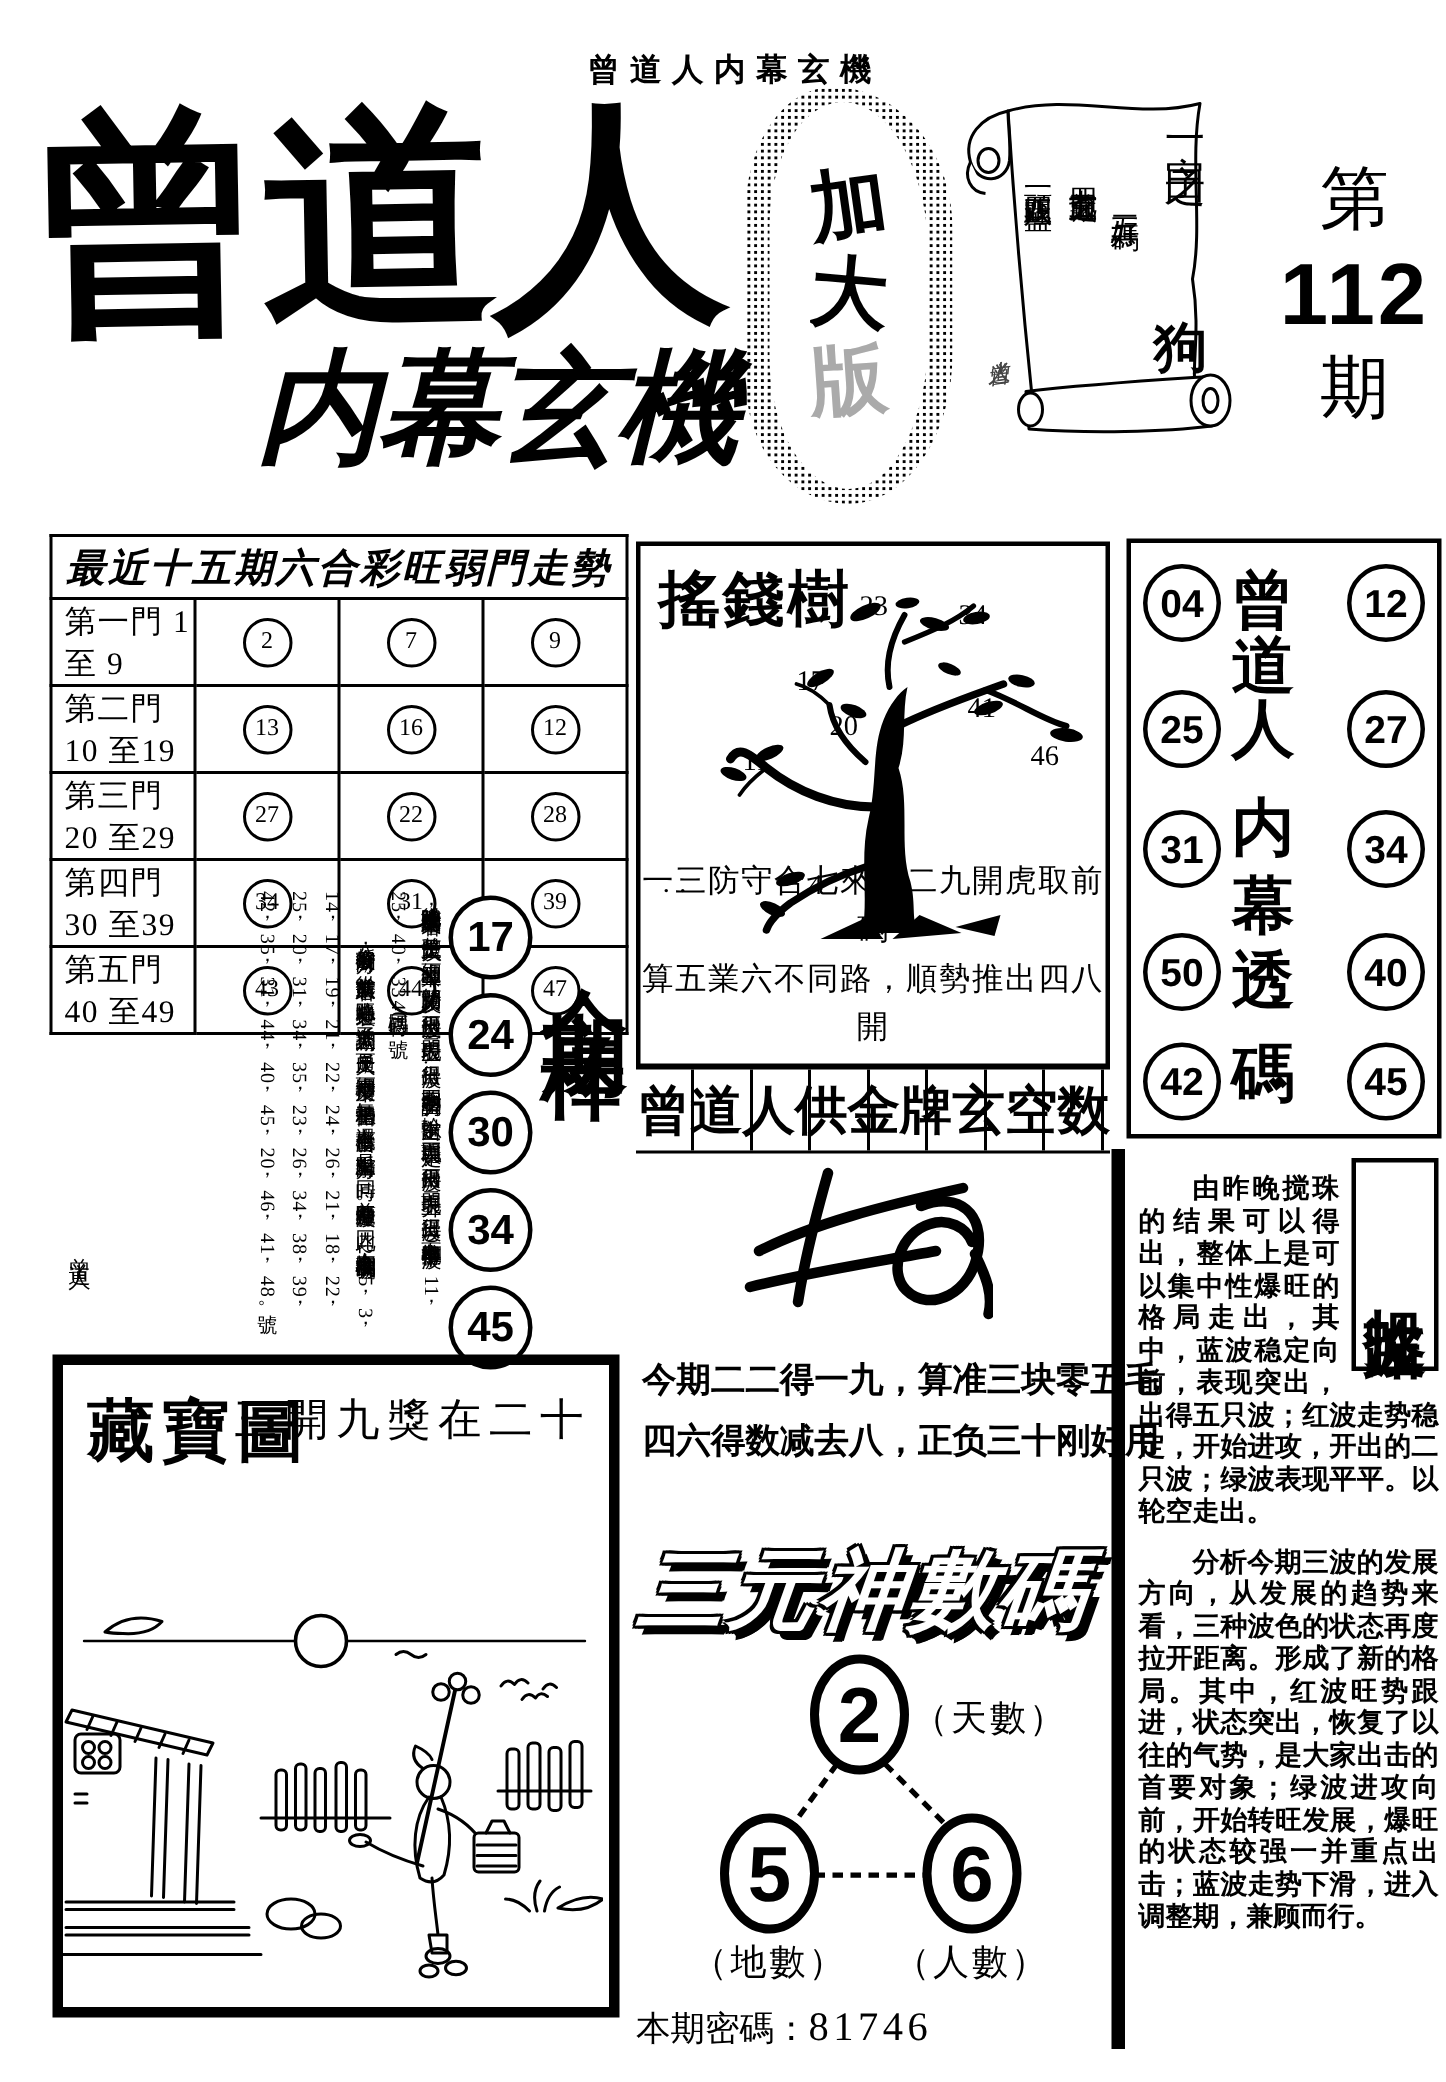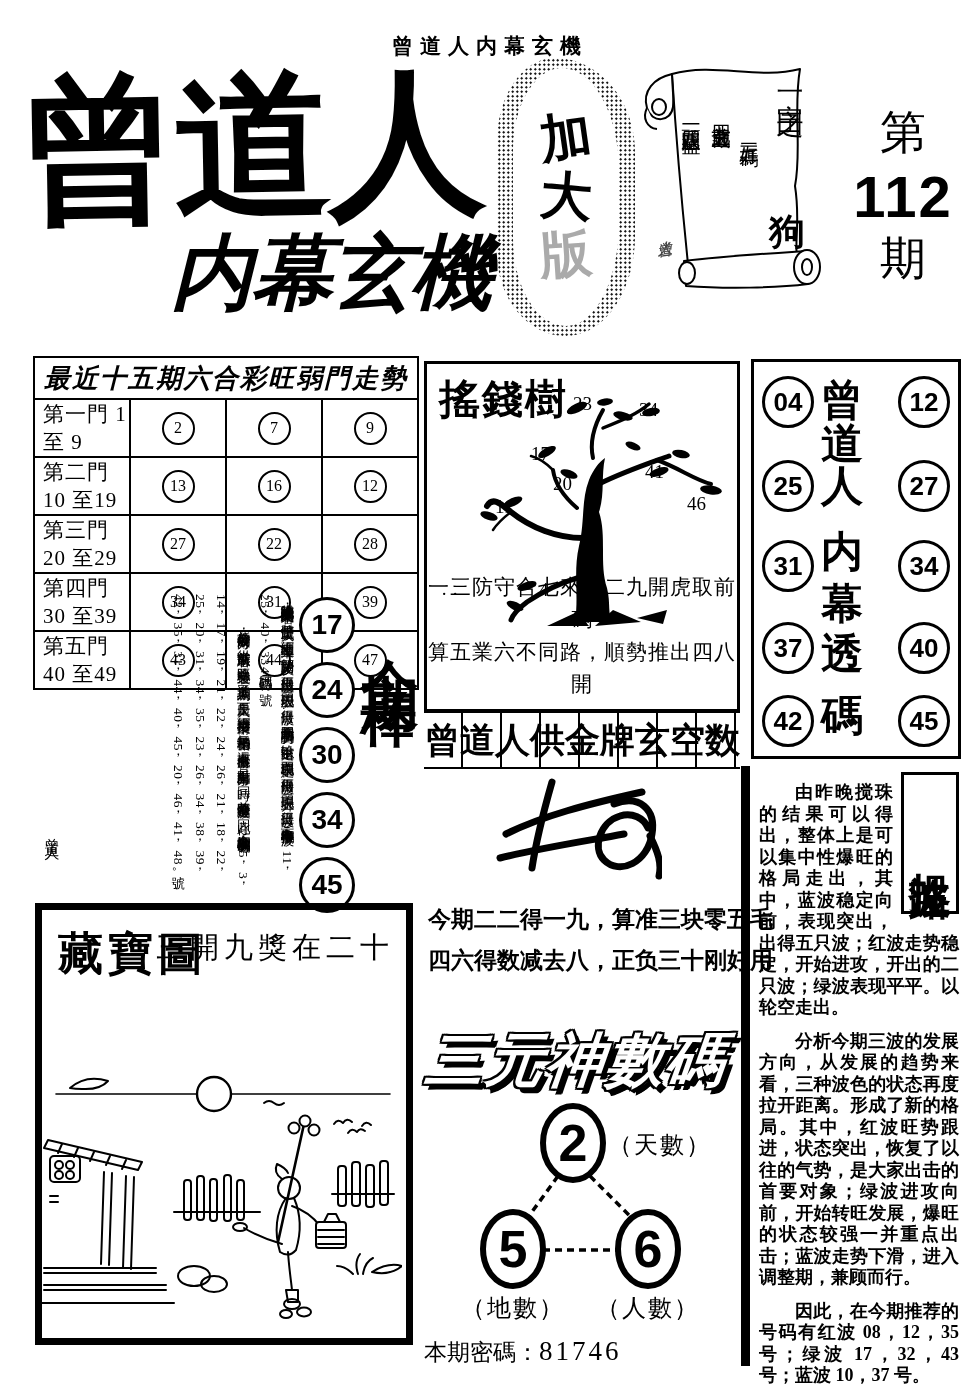--- a/index.html
+++ b/index.html
@@ -358,30 +358,29 @@
     <span class="tch" style="top:10px">曾</span>
     <span class="tch" style="top:54px">道</span>
     <span class="tch" style="top:96px">人</span>
     <span class="tch" style="top:162px">内</span>
     <span class="tch" style="top:214px">幕</span>
     <span class="tch" style="top:264px">透</span>
     <span class="tch" style="top:326px">碼</span>
     <span class="circ-b cl" style="top:14px">04</span>
     <span class="circ-b cl" style="top:98px">25</span>
     <span class="circ-b cl" style="top:178px">31</span>
-    <span class="circ-b cl" style="top:260px">37</span>
+    <span class="circ-b cl" style="top:260px">50</span>
     <span class="circ-b cl" style="top:333px">42</span>
     <span class="circ-b cr" style="top:14px">12</span>
     <span class="circ-b cr" style="top:98px">27</span>
     <span class="circ-b cr" style="top:178px">34</span>
     <span class="circ-b cr" style="top:260px">40</span>
     <span class="circ-b cr" style="top:333px">45</span>
   </div>
 
   <div class="abs thickbar"></div>
   <div class="abs wave">
     <div class="wave-title">捉波路</div>
     <p>由昨晚搅珠的结果可以得出，整体上是可以集中性爆旺的格局走出，其中，蓝波稳定向前，表现突出，出得五只波；红波走势稳定，开始进攻，开出的二只波；绿波表现平平。以轮空走出。</p>
     <p>分析今期三波的发展方向，从发展的趋势来看，三种波色的状态再度拉开距离。形成了新的格局。其中，红波旺势跟进，状态突出，恢复了以往的气势，是大家出击的首要对象；绿波进攻向前，开始转旺发展，爆旺的状态较强一并重点出击；蓝波走势下滑，进入调整期，兼顾而行。</p>
-    <p>因此，在今期推荐的号码有红波 08，12，35 号；绿波 17，32，43 号；蓝波 10，37 号。</p>
   </div>
 
 </div>
 
 </body></html>

